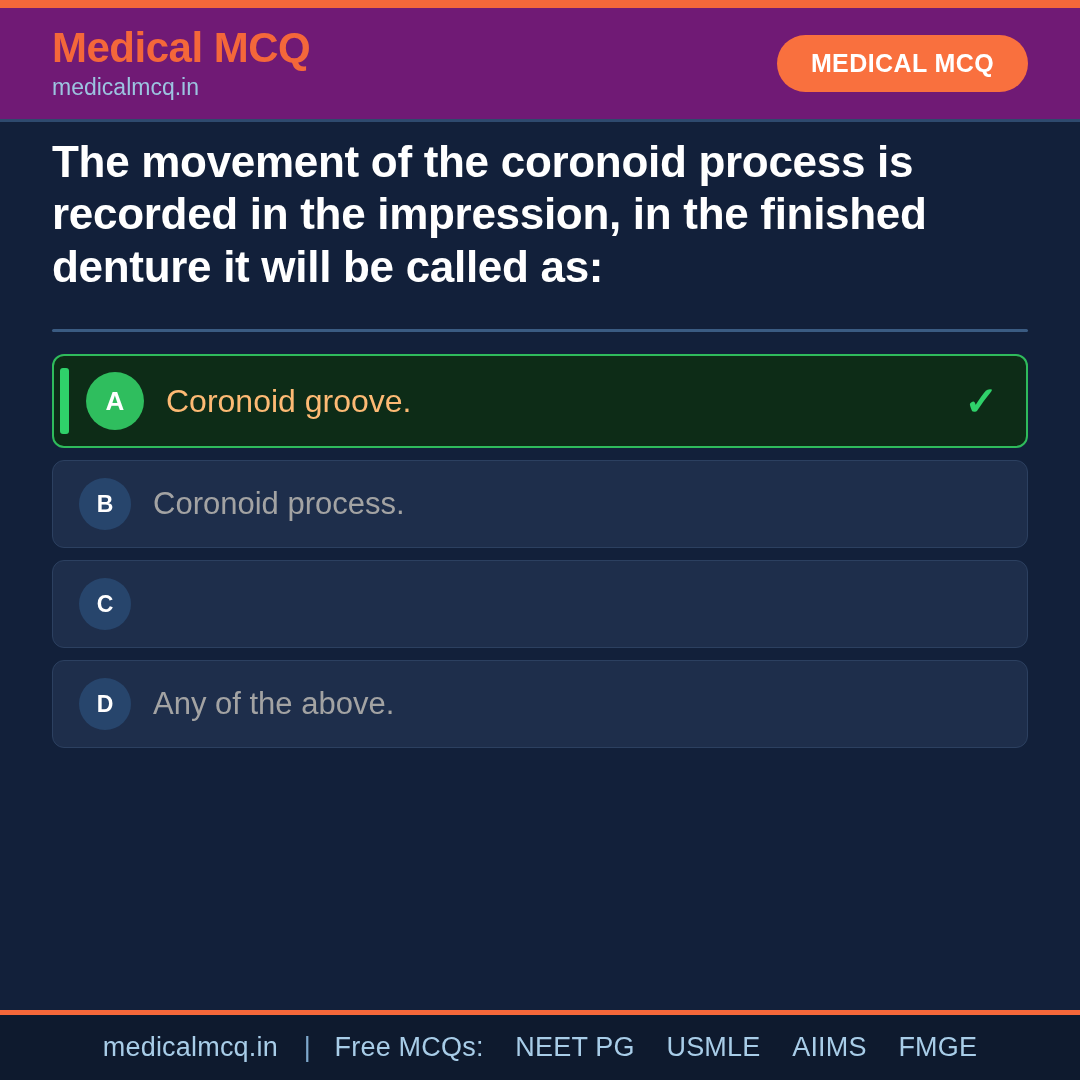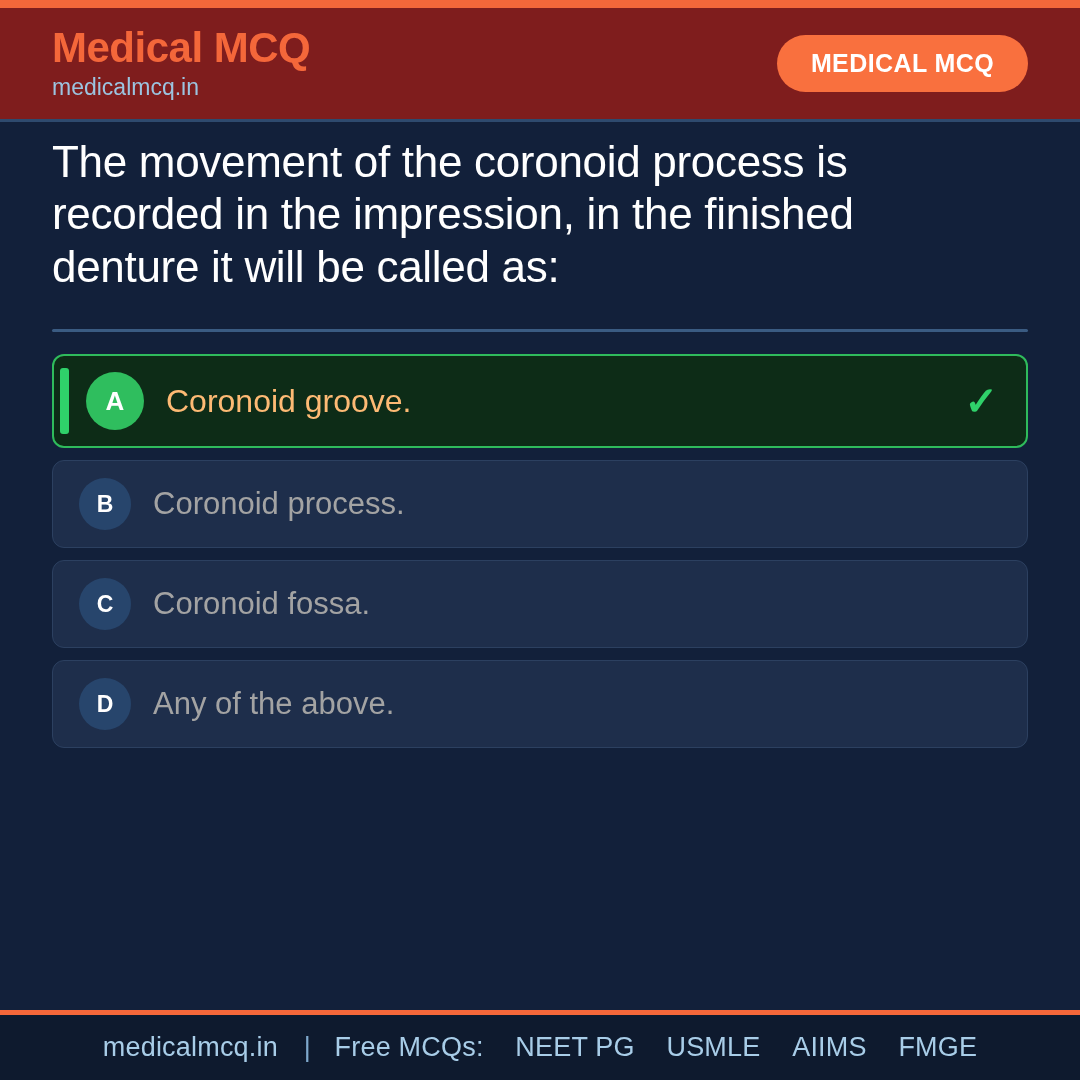--- a/index.html
+++ b/index.html
@@ -24,21 +24,21 @@
     height:8px;
     width:100%;
     background:#f4673a;
     flex:0 0 auto;
   }
 
   
   .header {
     flex:0 0 auto;
     height:114px;
-    background:#7f1d1d;
+    background:#701a75;
     border-bottom:3px solid #2e4a6e;
     display:flex;
     align-items:center;
     justify-content:space-between;
     padding:0 52px;
   }
   .brand-block { display:flex; flex-direction:column; justify-content:center; }
   .brand-title {
     font-size:42px;
     font-weight:bold;
@@ -73,21 +73,21 @@
   .eyebrow {
     font-size:27px;
     color:#8fb9dd;
     margin-top:122px;
     line-height:1.2;
   }
 
   .question {
     margin-top:14px;
     font-size:44px;
-    font-weight:normal;
+    font-weight:bold;
     color:#ffffff;
     line-height:1.19;
     letter-spacing:-0.3px;
     max-width:900px;
   }
 
   .divider {
     margin-top:36px;
     height:3px;
     background:#3a5b82;
@@ -218,21 +218,20 @@
         <div class="check">✓</div>
       </div>
 
       <div class="option">
         <div class="badge">B</div>
         <div class="option-text">Coronoid process.</div>
       </div>
 
       <div class="option">
         <div class="badge">C</div>
-        <div class="option-text">Coronoid fossa.</div>
       </div>
 
       <div class="option">
         <div class="badge">D</div>
         <div class="option-text">Any of the above.</div>
       </div>
 
     </div>
   </div>
 

